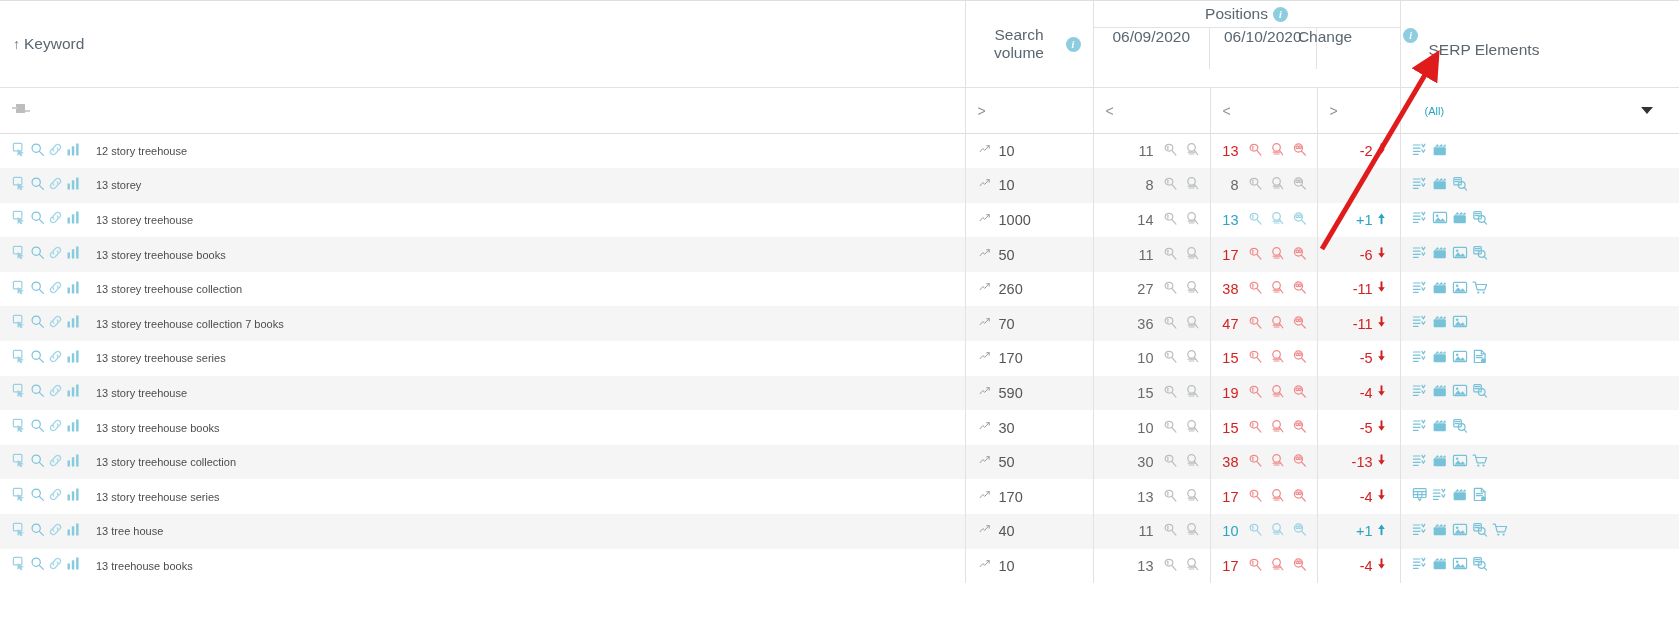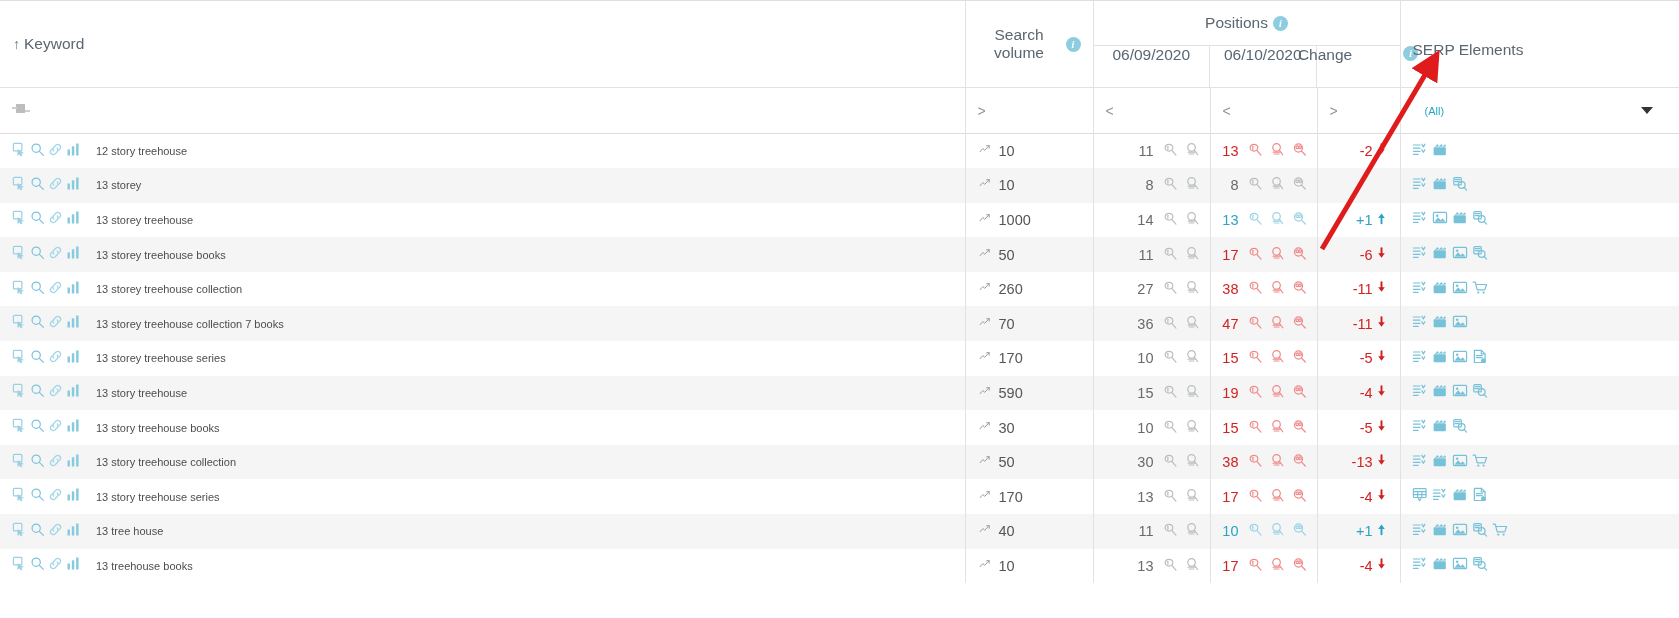--- a/index.html
+++ b/index.html
@@ -47,21 +47,21 @@
   .hdr-cell {
     display: flex; align-items: center;
     height: 100%;
     padding: 0 12px;
   }
   .hdr-kw { justify-content: flex-start; padding-left: 13px; color: #5a6670; font-size: 15.5px; }
   .arrow-up-sort { font-size: 14px; margin-right: 4px; color: #6b7680; }
 
   .two-row { display: flex; flex-direction: column; height: 86px; }
   .two-row .top {
-    height: 45px; display:flex; align-items:center; justify-content:center;
+    height: 27px; display:flex; align-items:center; justify-content:center;
     border-bottom: 1px solid #e2e2e2;
     font-size: 15.5px; color:#5a6670;
   }
   .two-row .bot { height: 41px; display:flex; }
   .two-row .bot > div {
     display:flex; align-items:flex-start; justify-content:center;
     font-size: 15.5px; color:#5a6670;
     border-right: 1px solid #e2e2e2;
     height: 100%;
   }
@@ -74,21 +74,21 @@
     display: inline-flex; align-items:center; justify-content:center;
     width: 15px; height: 15px; border-radius: 50%;
     background: #8ecde0; color: #fff;
     font-size: 10px; font-style: italic; font-family: "Liberation Serif", serif;
     font-weight: bold;
     margin-left: 5px; vertical-align: middle;
     flex: none;
   }
 
   .hdr-sv { justify-content:flex-end; padding-right: 12px; }
-  .hdr-serp { justify-content:flex-start; padding-left: 12px; align-items:flex-end; padding-bottom: 28px; }
+  .hdr-serp { justify-content:flex-start; padding-left: 28px; align-items:flex-end; padding-bottom: 28px; }
 
   
   tr.filter-row td {
     height: 46px;
     background: #fff;
     border-top: 1px solid #e2e2e2;
     border-bottom: 1px solid #dedede;
   }
   .filt { display:flex; align-items:center; height:100%; padding: 0 12px; color:#8b949b; font-size: 14px; }
   .filt-kw { padding-left: 12px; }

